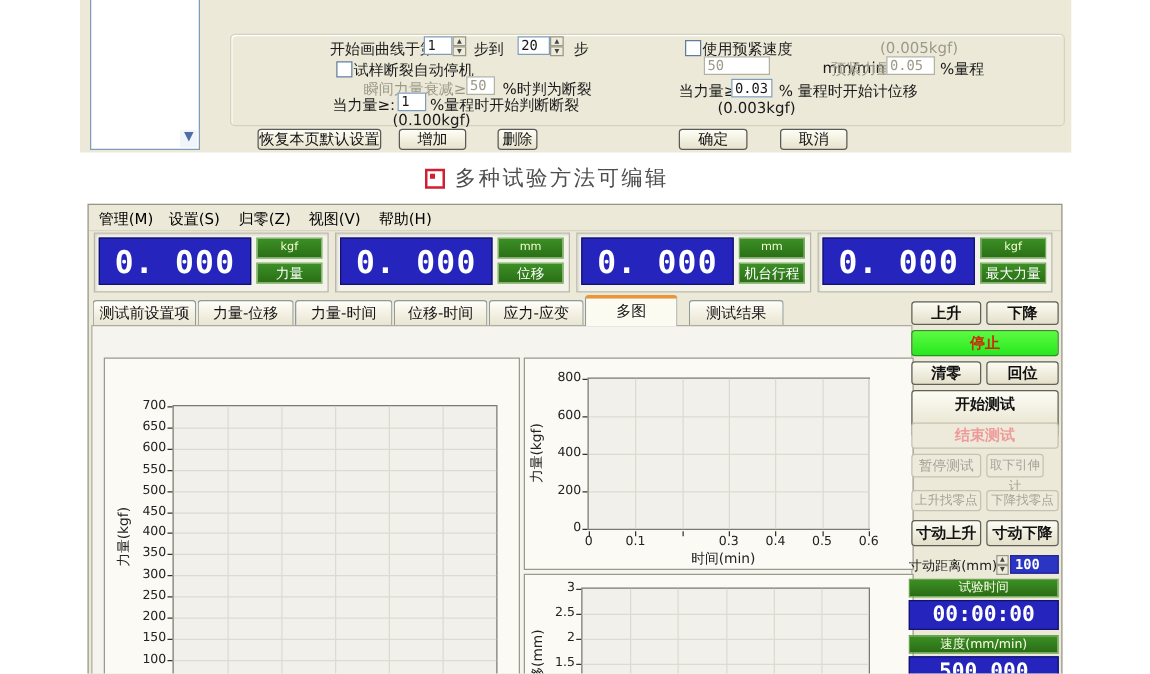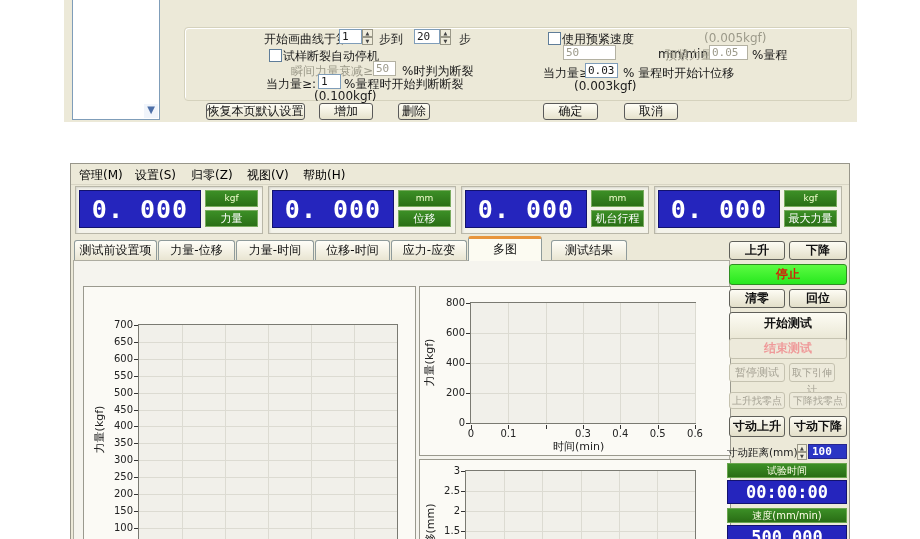--- a/index.html
+++ b/index.html
@@ -124,20 +124,24 @@
     <span class="t" style="left:559px;top:65px;">% 量程时开始计位移</span>
     <span class="t" style="left:510px;top:79px;">(0.003kgf)</span>
 
     <div class="btn" style="left:142px;top:103px;width:99px;">恢复本页默认设置</div>
     <div class="btn" style="left:255px;top:103px;width:54px;">增加</div>
     <div class="btn" style="left:334px;top:103px;width:32px;">删除</div>
     <div class="btn" style="left:479px;top:103px;width:55px;">确定</div>
     <div class="btn" style="left:560px;top:103px;width:54px;">取消</div>
   </section>
 
+  <div class="caption">
+    <span class="bullet"></span>
+    <span class="txt">多种试验方法可编辑</span>
+  </div>
 
   <section class="window">
 
     <div class="menubar">
       <span class="menuitem" style="left:8px;">管理(M)</span>
       <span class="menuitem" style="left:64px;">设置(S)</span>
       <span class="menuitem" style="left:120px;">归零(Z)</span>
       <span class="menuitem" style="left:176px;">视图(V)</span>
       <span class="menuitem" style="left:232px;">帮助(H)</span>
     </div>

